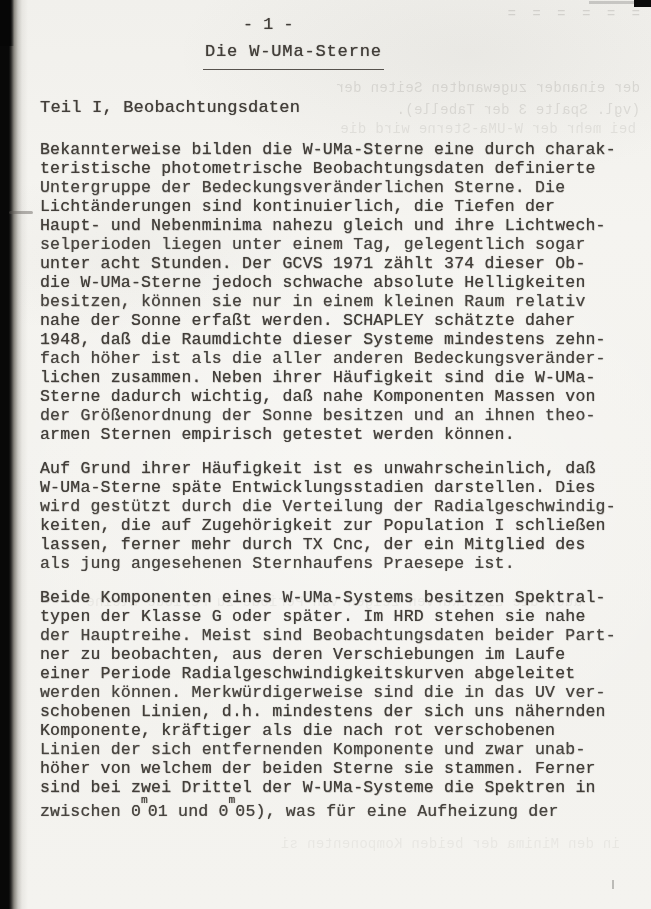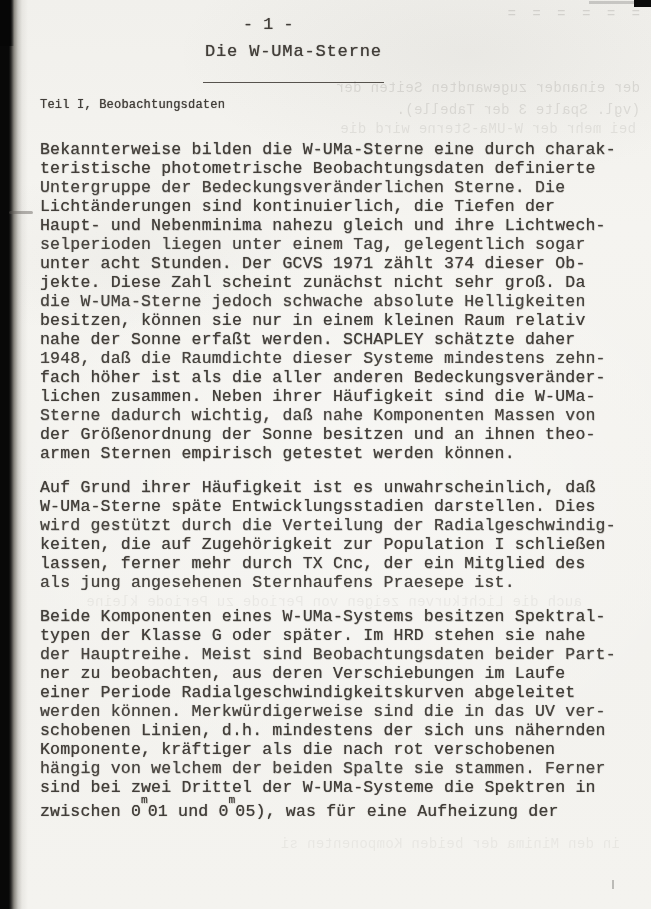--- a/index.html
+++ b/index.html
@@ -77,27 +77,27 @@
     position: absolute;
     top: 15px; left: 243px;
     font-size: 16.5px;
     letter-spacing: .2px;
   }
   .doc-title {
     position: absolute;
     top: 42px; left: 203px;
     font-size: 17px;
     letter-spacing: .85px;
-    padding: 0 2px 21px 2px;
+    padding: 0 2px 8px 2px;
     border-bottom: 1.6px solid rgba(52,48,43,.82);
   }
   .section-heading {
     position: absolute;
     top: 98px; left: 40px;
-    font-size: 12px;
+    font-size: 17px;
   }
   .body-text {
     position: absolute;
     top: 140px; left: 40px;
     width: 592px;
     font-size: 16.5px;
   }
   .para { margin: 0 0 15px 0; }
   .para .line {
     height: 19px;
@@ -159,21 +159,20 @@
 
   <div class="body-text typed" id="body-text">
       <div class="para">
         <div class="line">Bekannterweise bilden die W-UMa-Sterne eine durch charak-</div>
         <div class="line">teristische photometrische Beobachtungsdaten definierte</div>
         <div class="line">Untergruppe der Bedeckungsveränderlichen Sterne. Die</div>
         <div class="line">Lichtänderungen sind kontinuierlich, die Tiefen der</div>
         <div class="line">Haupt- und Nebenminima nahezu gleich und ihre Lichtwech-</div>
         <div class="line">selperioden liegen unter einem Tag, gelegentlich sogar</div>
         <div class="line">unter acht Stunden. Der GCVS 1971 zählt 374 dieser Ob-</div>
-        <div class="line">jekte. Diese Zahl scheint zunächst nicht sehr groß. Da</div>
         <div class="line">die W-UMa-Sterne jedoch schwache absolute Helligkeiten</div>
         <div class="line">besitzen, können sie nur in einem kleinen Raum relativ</div>
         <div class="line">nahe der Sonne erfaßt werden. SCHAPLEY schätzte daher</div>
         <div class="line">1948, daß die Raumdichte dieser Systeme mindestens zehn-</div>
         <div class="line">fach höher ist als die aller anderen Bedeckungsveränder-</div>
         <div class="line">lichen zusammen. Neben ihrer Häufigkeit sind die W-UMa-</div>
         <div class="line">Sterne dadurch wichtig, daß nahe Komponenten Massen von</div>
         <div class="line">der Größenordnung der Sonne besitzen und an ihnen theo-</div>
         <div class="line">armen Sternen empirisch getestet werden können.</div>
       </div>
@@ -187,19 +186,20 @@
       </div>
       <div class="para">
         <div class="line">Beide Komponenten eines W-UMa-Systems besitzen Spektral-</div>
         <div class="line">typen der Klasse G oder später. Im HRD stehen sie nahe</div>
         <div class="line">der Hauptreihe. Meist sind Beobachtungsdaten beider Part-</div>
         <div class="line">ner zu beobachten, aus deren Verschiebungen im Laufe</div>
         <div class="line">einer Periode Radialgeschwindigkeitskurven abgeleitet</div>
         <div class="line">werden können. Merkwürdigerweise sind die in das UV ver-</div>
         <div class="line">schobenen Linien, d.h. mindestens der sich uns nähernden</div>
         <div class="line">Komponente, kräftiger als die nach rot verschobenen</div>
-        <div class="line">hängig von welchem der beiden Spalte sie stammen. Ferner</div>
+        <div class="line">Linien der sich entfernenden Komponente und zwar unab-</div>
+        <div class="line">höher von welchem der beiden Sterne sie stammen. Ferner</div>
         <div class="line">sind bei zwei Drittel der W-UMa-Systeme die Spektren in</div>
         <div class="line">zwischen 0<sup class="mag">m</sup>01 und 0<sup class="mag">m</sup>05), was für eine Aufheizung der</div>
       </div>
     </div>
 
 </div>
 
 </body></html>

